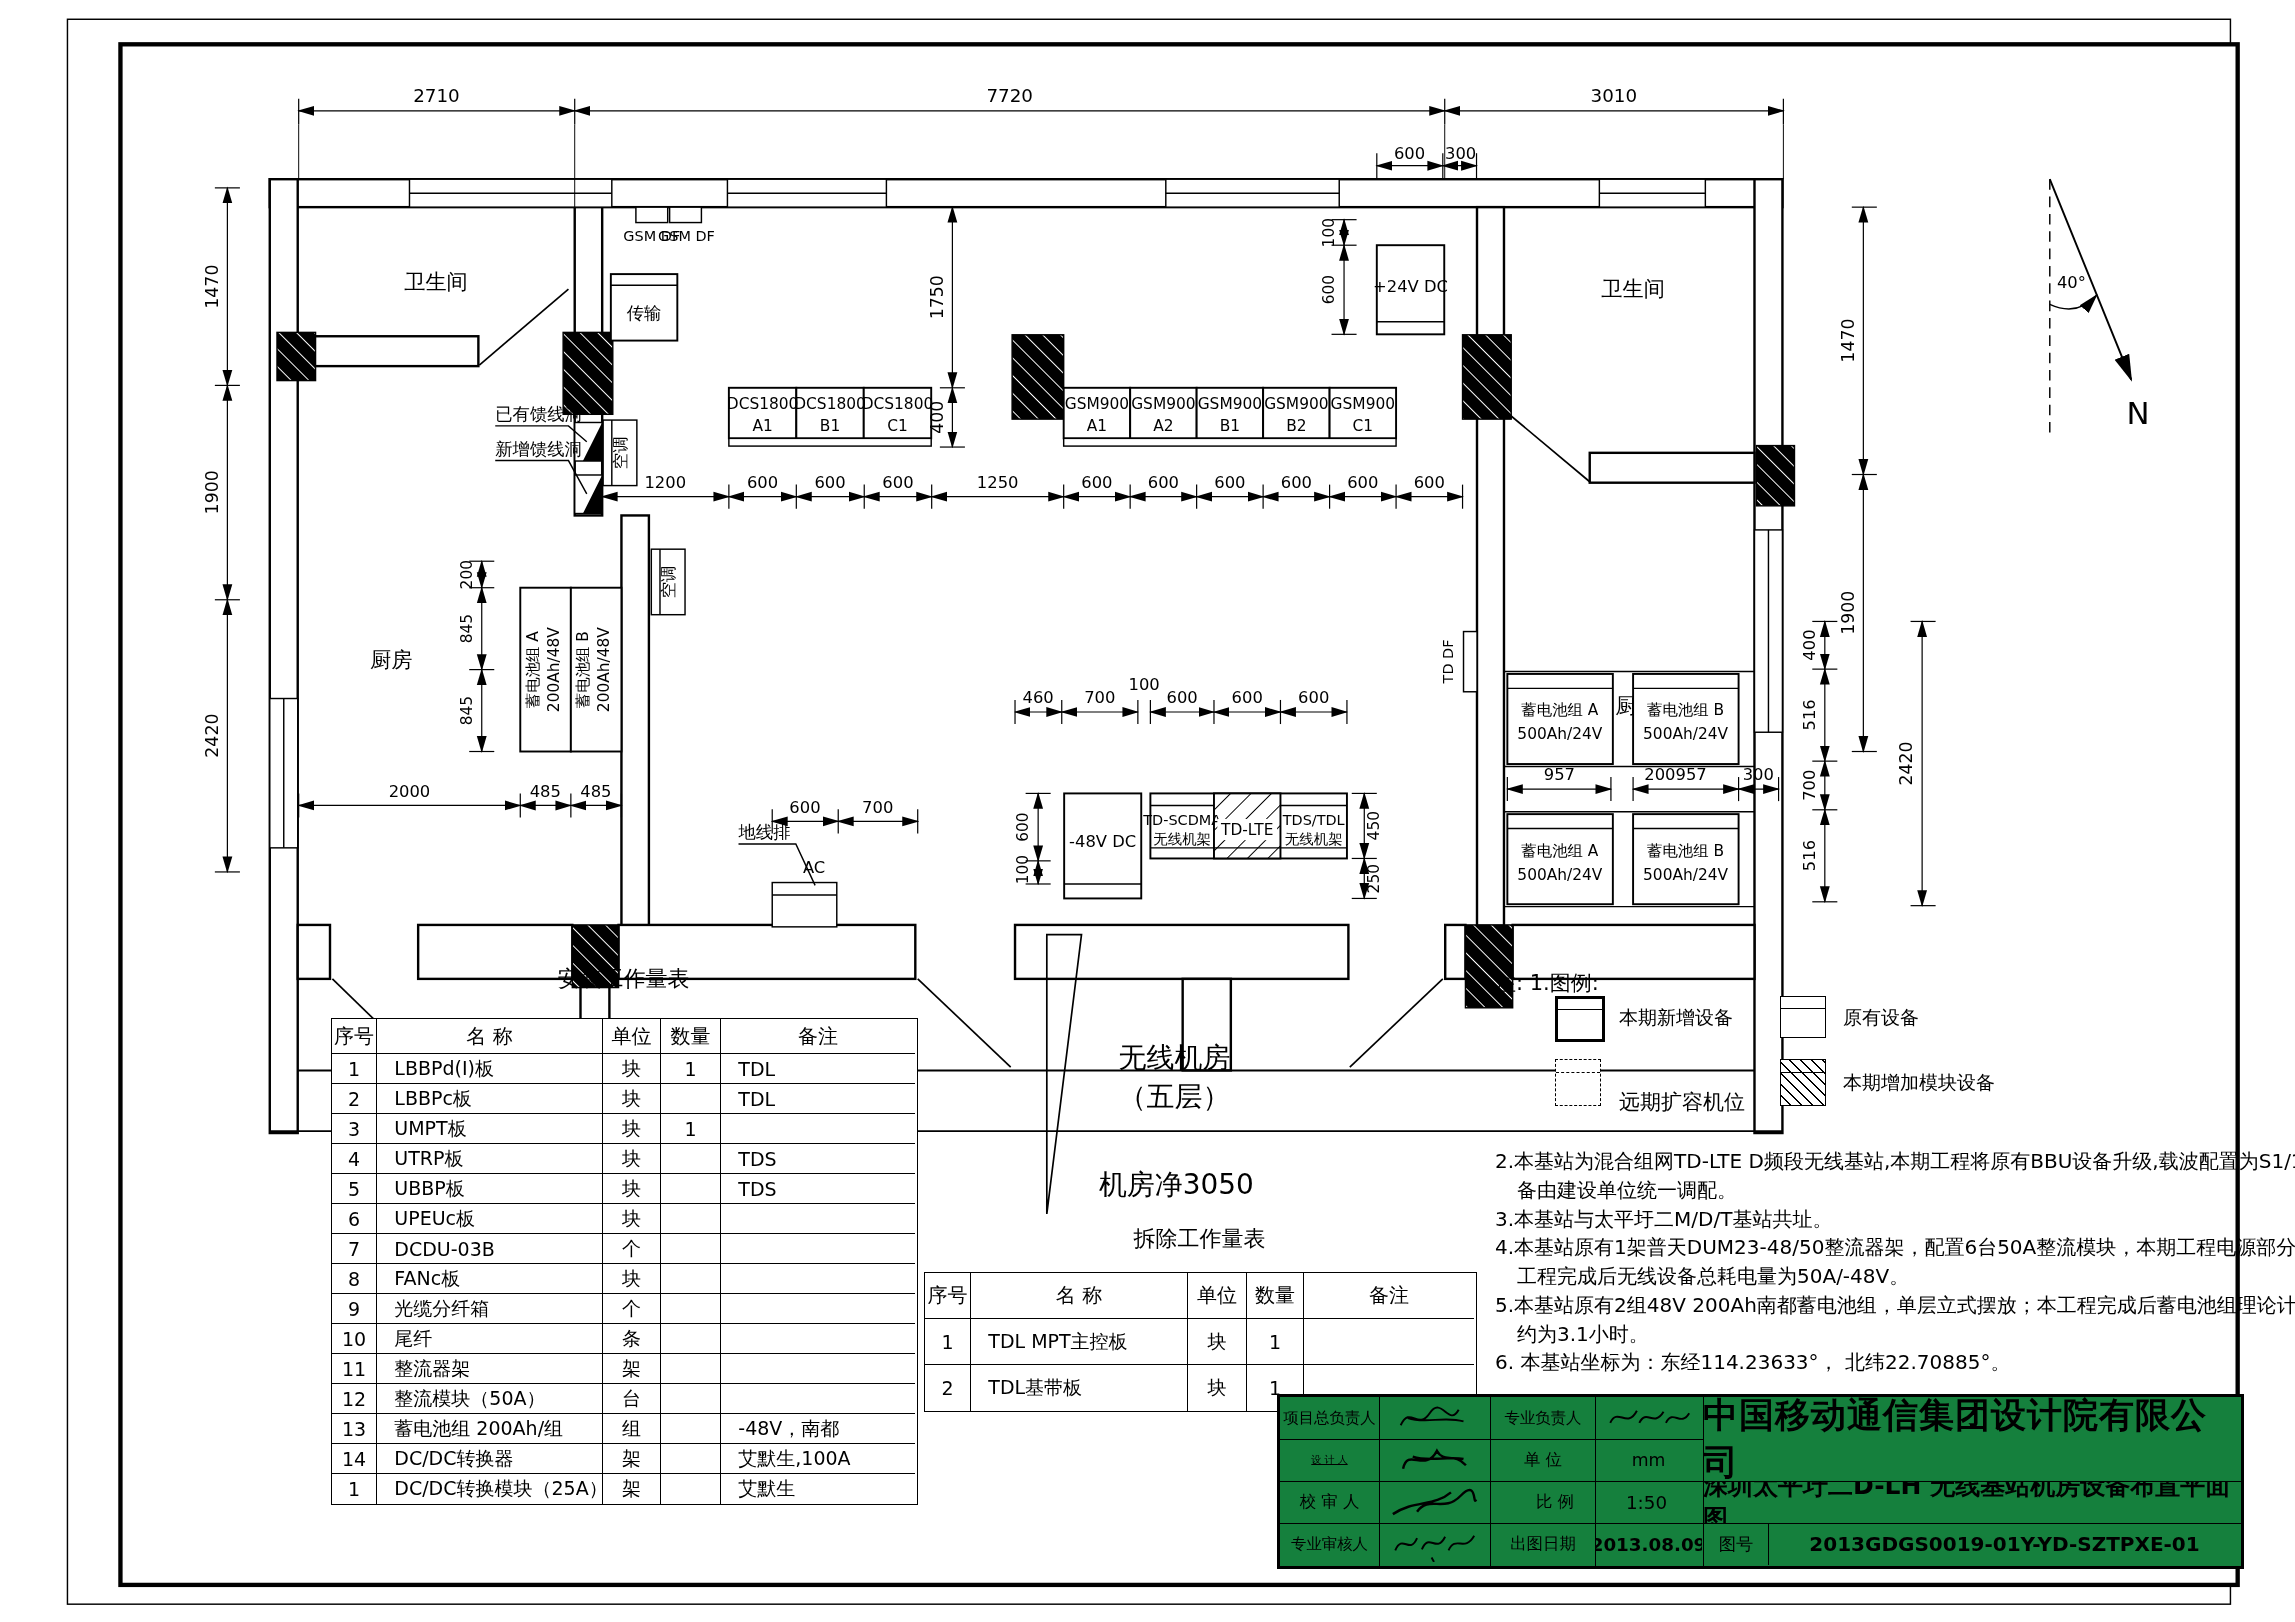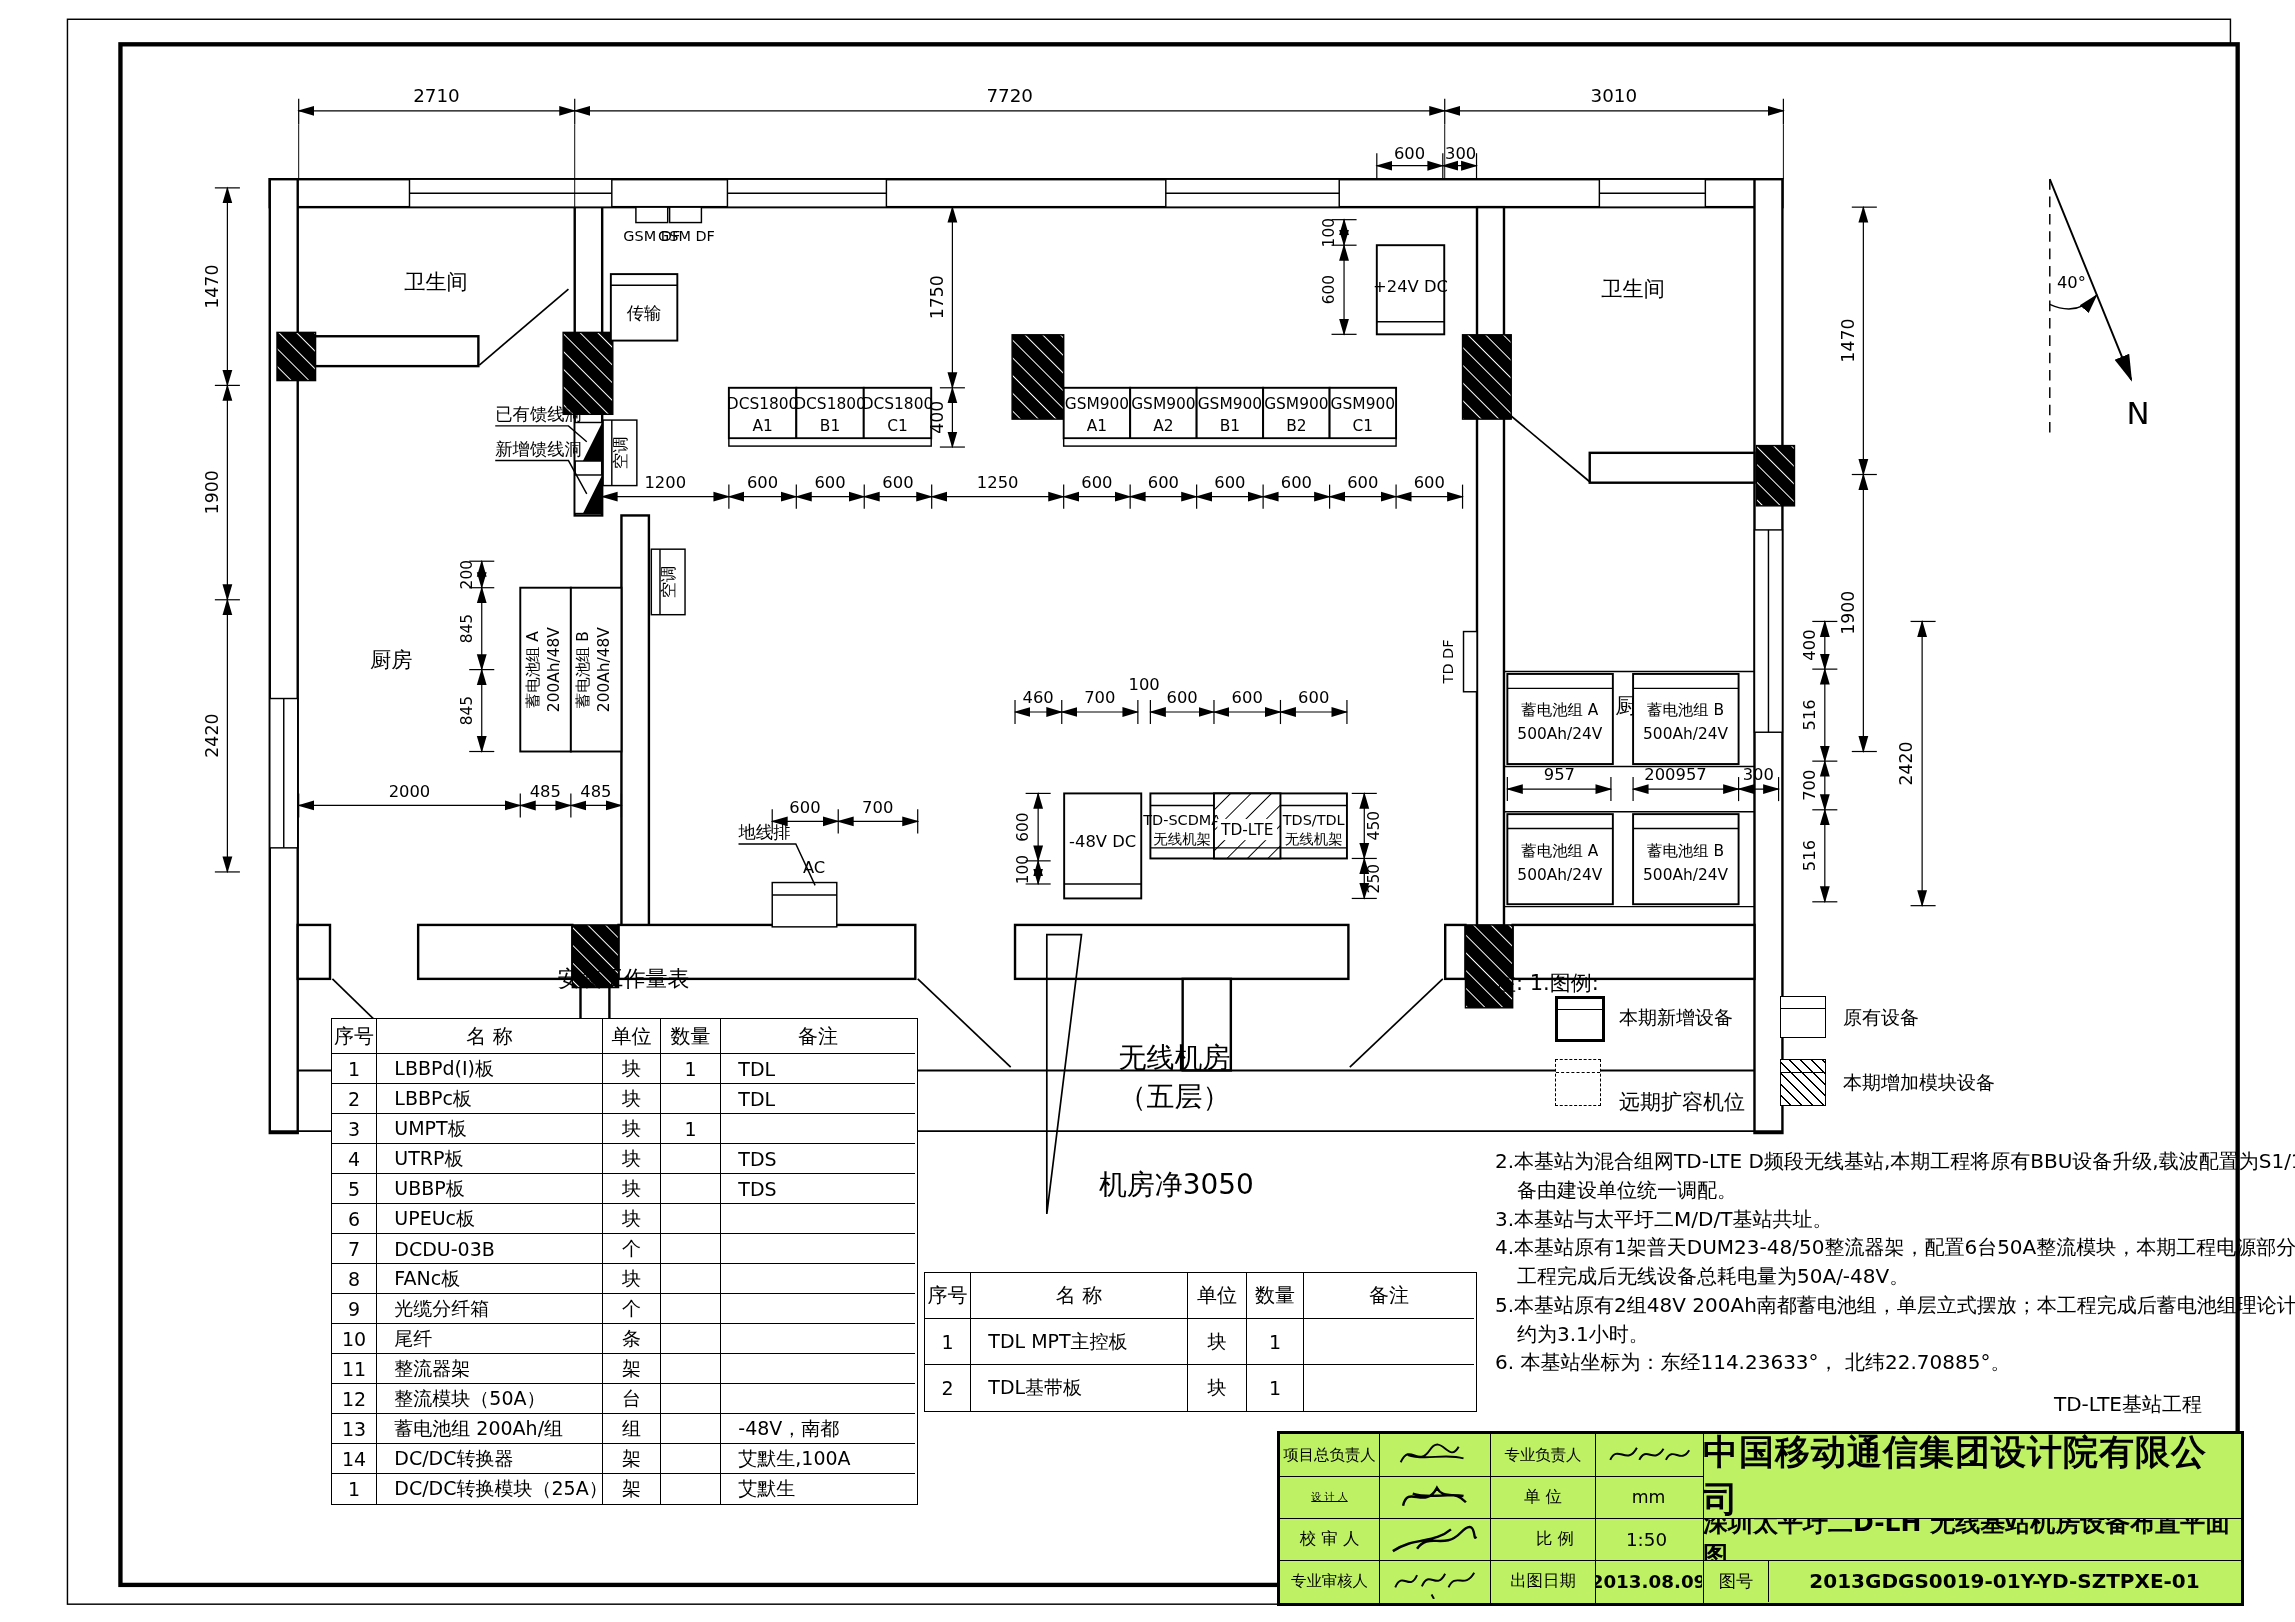--- a/index.html
+++ b/index.html
@@ -14,21 +14,21 @@
   .wtable{position:absolute;display:grid;border:1.9px solid #000;background:#fff;}
   .c{border-right:1.4px solid #000;border-bottom:1.4px solid #000;display:flex;align-items:center;
      justify-content:center;font-size:19px;overflow:hidden;white-space:nowrap;}
   .c.hd{font-size:20px;}
   .c.cl{border-right:none;}
   .c.cb{border-bottom:none;}
   .c.nm,.c.rm{justify-content:flex-start;padding-left:17.3px;}
   .note{position:absolute;font-size:20px;white-space:nowrap;}
   .lgbox{position:absolute;background:#fff;}
   .lgline{position:absolute;left:0;right:0;border-top:1.4px solid #000;}
-  #tb{position:absolute;left:1277px;top:1431px;width:961px;height:169px;border:3.4px solid #000;background:#bef264;}
+  #tb{position:absolute;left:1277px;top:1394px;width:961px;height:169px;border:3.4px solid #000;background:#15803d;}
   .tbcell{position:absolute;display:flex;align-items:center;justify-content:center;overflow:hidden;}
   .tbv{position:absolute;width:0;border-left:1.9px solid #000;}
   .tbh{position:absolute;height:0;border-top:1.9px solid #000;}
 </style>
 </head>
 <body>
 
 <div id="stage">
 
 <svg width="2295" height="1622" viewBox="0 0 4764 3367">
@@ -570,20 +570,21 @@
       <div class="c"></div>
       <div class="c cl rm">艾默生,100A</div>
   <div class="c cb">1</div>
       <div class="c cb nm">DC/DC转换模块（25A）</div>
       <div class="c cb">架</div>
       <div class="c cb"></div>
       <div class="c cb cl rm">艾默生</div>
 </div>
 
 
+<div class="abs ttl" style="left:924px;top:1224px;width:551px;">拆除工作量表</div>
 <div class="wtable" id="removal" style="left:924px;top:1272px;width:551px;grid-template-columns:46px 217px 59px 57px 170px;grid-template-rows:46px 46px 46px;">
   <div class="c hd">序号</div>
   <div class="c hd">名    称</div>
   <div class="c hd">单位</div>
   <div class="c hd">数量</div>
   <div class="c hd cl">备注</div>
   <div class="c">1</div>
       <div class="c nm">TDL MPT主控板</div>
       <div class="c">块</div>
       <div class="c">1</div>

